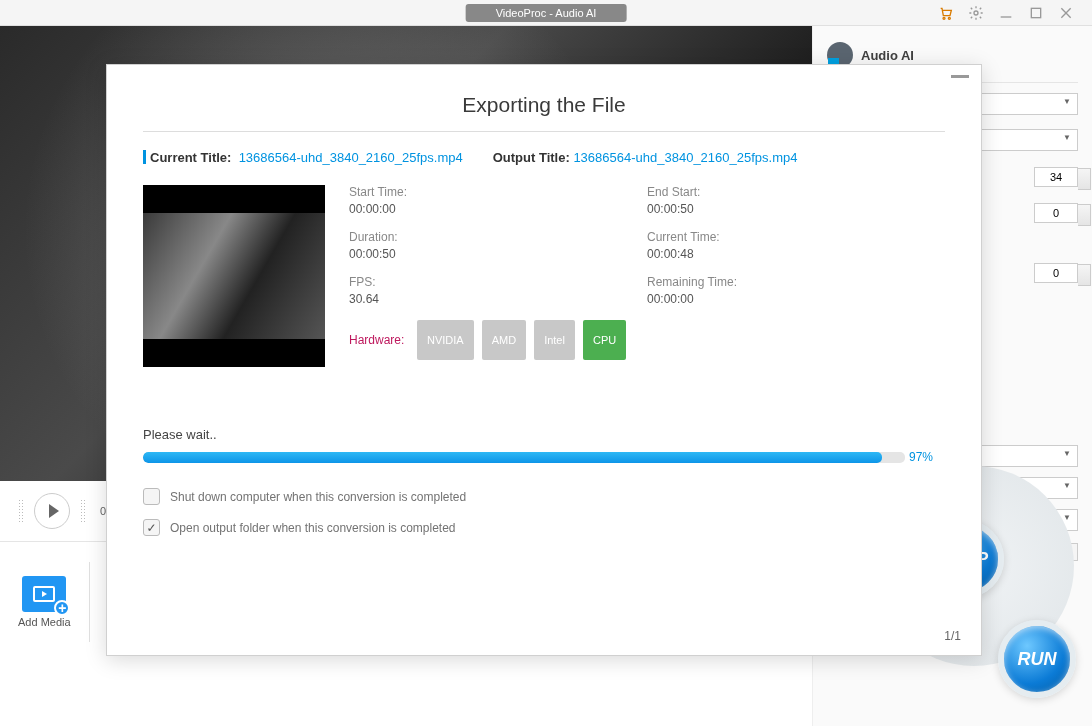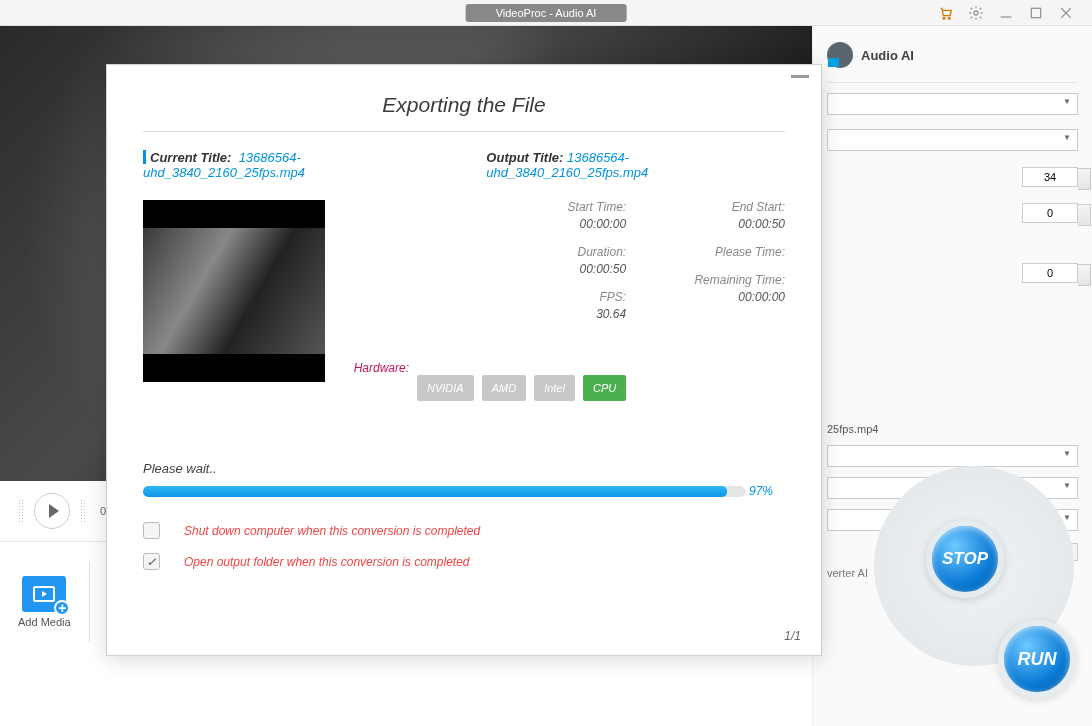--- a/index.html
+++ b/index.html
@@ -36,67 +36,67 @@
 .thumb-item { width: 90px; }
 .thumb-img { width: 90px; height: 60px; background: linear-gradient(135deg, #111, #555); border: 1px solid #ccc; }
 .thumb-label { font-size: 10px; color: #444; border: 1px solid #29b6f6; padding: 1px 2px; margin-top: 2px; white-space: nowrap; overflow: hidden; }
 
 
 .right-header { display: flex; align-items: center; gap: 8px; padding: 6px 0 14px; }
 .right-header-icon { width: 26px; height: 26px; background: #5a6570; border-radius: 50%; position: relative; }
 .right-header-icon::after { content: ""; position: absolute; left: 1px; bottom: 1px; width: 11px; height: 9px; background: #00a0e0; }
 .right-header-title { font-size: 13px; font-weight: 600; color: #404040; }
 .right-field { display: flex; align-items: center; justify-content: flex-end; margin: 16px 0; }
-.spinner { width: 56px; height: 20px; border: 1px solid #ccc; background: #fff; font-size: 11px; text-align: center; line-height: 18px; position: relative; }
+.spinner { width: 44px; height: 20px; border: 1px solid #ccc; background: #fff; font-size: 11px; text-align: center; line-height: 18px; position: relative; }
 .spinner::after { content: ""; position: absolute; right: -14px; top: 0; width: 12px; height: 20px; border: 1px solid #ccc; border-left: 0; background: linear-gradient(#f5f5f5, #e5e5e5); }
 .right-filename { font-size: 11px; color: #555; margin-top: 140px; }
 .right-select { width: 100%; height: 22px; border: 1px solid #ccc; background: #fff; margin-top: 10px; font-size: 11px; position: relative; }
 .right-select::after { content: "▼"; position: absolute; right: 6px; top: 3px; font-size: 8px; color: #666; }
 .right-btns { display: flex; gap: 6px; margin-top: 12px; }
 .right-btn-sm { font-size: 11px; padding: 2px 8px; border: 1px solid #ccc; background: #f5f5f5; cursor: pointer; }
 
 
 .big-btn { position: absolute; width: 78px; height: 78px; border-radius: 50%; background: radial-gradient(circle at 35% 30%, #6ec8ff, #0b7bd6 60%, #055aa0); border: 6px solid #e5ecf0; box-shadow: inset 0 2px 6px rgba(255,255,255,0.6), 0 2px 8px rgba(0,0,0,0.15); color: #fff; font-weight: bold; font-style: italic; display: flex; align-items: center; justify-content: center; cursor: pointer; z-index: 50; }
 .stop-btn { right: 88px; bottom: 128px; font-size: 17px; }
 .run-btn { right: 16px; bottom: 28px; font-size: 18px; }
 .big-btn-bg { position: absolute; width: 200px; height: 200px; border-radius: 50%; background: radial-gradient(circle, #f0f3f5, #e0e5e8); z-index: 40; }
 .stop-bg { right: 18px; bottom: 60px; }
 
 
-.modal { position: absolute; left: 106px; top: 64px; width: 716px; height: 592px; background: #fff; border: 1px solid #d0d0d0; box-shadow: 0 4px 20px rgba(0,0,0,0.15); z-index: 100; padding: 20px 36px; font-style: italic; }
+.modal { position: absolute; left: 106px; top: 64px; width: 876px; height: 592px; background: #fff; border: 1px solid #d0d0d0; box-shadow: 0 4px 20px rgba(0,0,0,0.15); z-index: 100; padding: 20px 36px; }
 .modal-min { position: absolute; right: 12px; top: 10px; width: 18px; height: 3px; background: #999; cursor: pointer; }
 .modal-title { text-align: center; font-size: 21px; color: #3a3a3a; font-weight: 400; margin: 8px 0 14px; }
 .modal-hr { border: 0; border-top: 1px solid #ddd; margin-bottom: 18px; }
 
 .title-row { display: flex; gap: 30px; font-size: 13px; margin-bottom: 20px; }
 .title-row .accent-bar { display: inline-block; width: 3px; height: 14px; background: #0093e0; margin-right: 4px; vertical-align: -2px; }
 .title-row b { color: #333; font-weight: 600; }
 .title-row .fname { color: #0093e0; }
 
 .info-grid { display: flex; gap: 24px; }
 .info-thumb { width: 182px; height: 182px; background: #000; position: relative; flex-shrink: 0; }
 .info-thumb-inner { position: absolute; left: 0; right: 0; top: 28px; bottom: 28px; background: linear-gradient(120deg, #3a3a3a, #888 35%, #222 60%, #555); }
-.info-cols { display: flex; flex: 1; text-align: right; }
+.info-cols { display: flex; flex: 1; }
 .info-col { flex: 1; }
 .info-item { margin-bottom: 14px; }
 .info-label { font-size: 12px; color: #888; margin-bottom: 3px; }
 .info-value { font-size: 12px; color: #555; }
 
 .hw-row { display: flex; align-items: center; gap: 8px; margin-top: 8px; }
 .hw-label { font-size: 12px; color: #be185d; width: 60px; }
-.hw-chip { padding: 7px 10px; font-size: 11px; border-radius: 2px; background: #c8c8c8; color: #fff; margin-top: 40px; }
+.hw-chip { padding: 14px 10px; font-size: 11px; border-radius: 2px; background: #c8c8c8; color: #fff; }
 .hw-chip.active { background: #4caf50; }
 
 .wait-label { font-size: 13px; color: #444; margin-top: 60px; }
 .progress-row { display: flex; align-items: center; gap: 4px; margin-top: 8px; }
 .progress-bar { flex: 1; height: 11px; background: #e5e5e5; border-radius: 5px; overflow: hidden; }
 .progress-fill { height: 100%; background: linear-gradient(#2eb8f5, #0d95e8); border-radius: 5px; }
 .progress-pct { font-size: 12px; color: #0093e0; width: 36px; }
 
-.check-row { display: flex; align-items: center; gap: 24px; margin-top: 24px; font-size: 12px; color: #ef4444; }
+.check-row { display: flex; align-items: center; gap: 10px; margin-top: 24px; font-size: 12px; color: #737373; }
 .check-row + .check-row { margin-top: 14px; }
 .chk { width: 17px; height: 17px; border: 1px solid #bbb; border-radius: 3px; background: #f5f5f5; display: flex; align-items: center; justify-content: center; cursor: pointer; }
 .chk.checked::after { content: "✓"; font-size: 12px; color: #555; }
 
 .page-counter { position: absolute; right: 20px; bottom: 12px; font-size: 12px; color: #666; }
 </style>
 </head>
 <body>
 
 <div class="titlebar">
@@ -227,21 +227,22 @@
           <div class="hw-chip">Intel</div>
           <div class="hw-chip active">CPU</div>
         </div>
       </div>
       <div class="info-col">
         <div class="info-item">
             <div class="info-label">End Start:</div>
             <div class="info-value">00:00:50</div>
           </div>
         <div class="info-item">
-            <div class="info-label">Please Time:</div>
+            <div class="info-label">Current Time:</div>
+            <div class="info-value">00:00:48</div>
           </div>
         <div class="info-item">
             <div class="info-label">Remaining Time:</div>
             <div class="info-value">00:00:00</div>
           </div>
       </div>
     </div>
   </div>
 
   <div class="wait-label">Please wait..</div>

